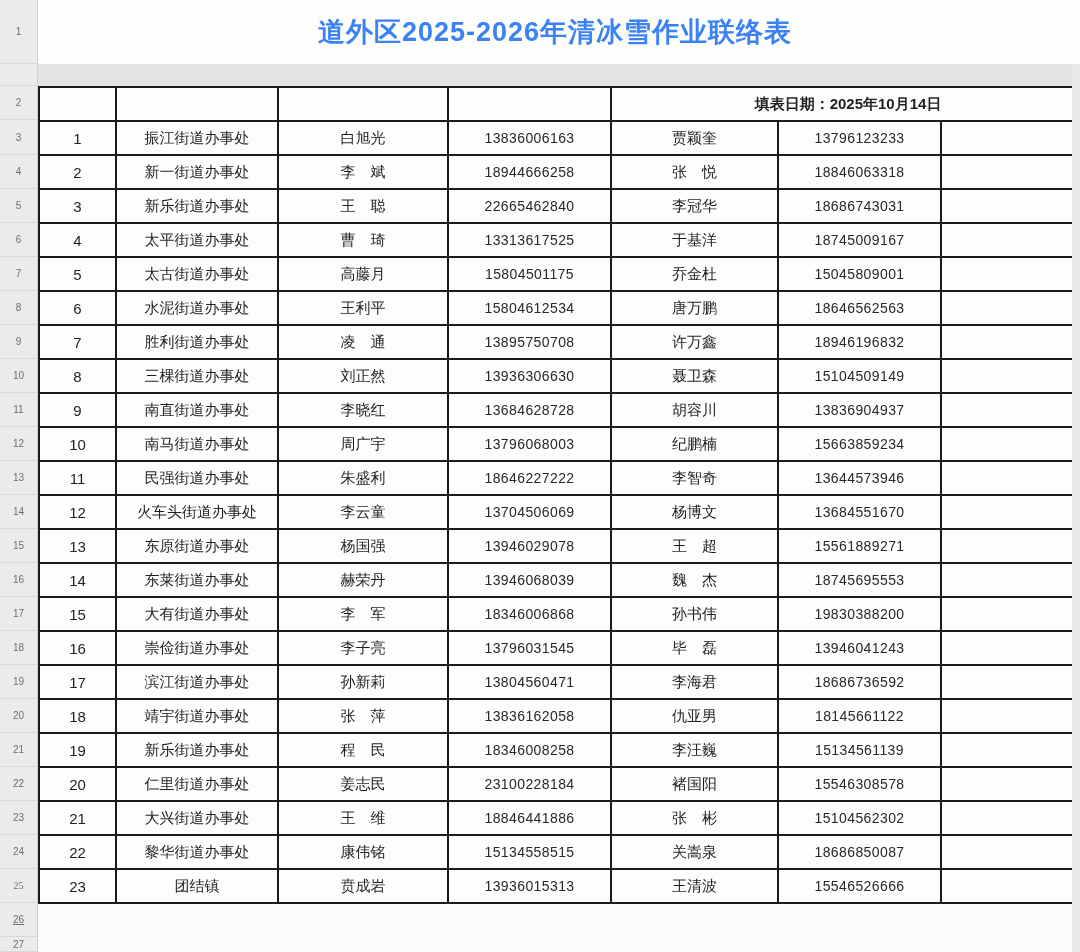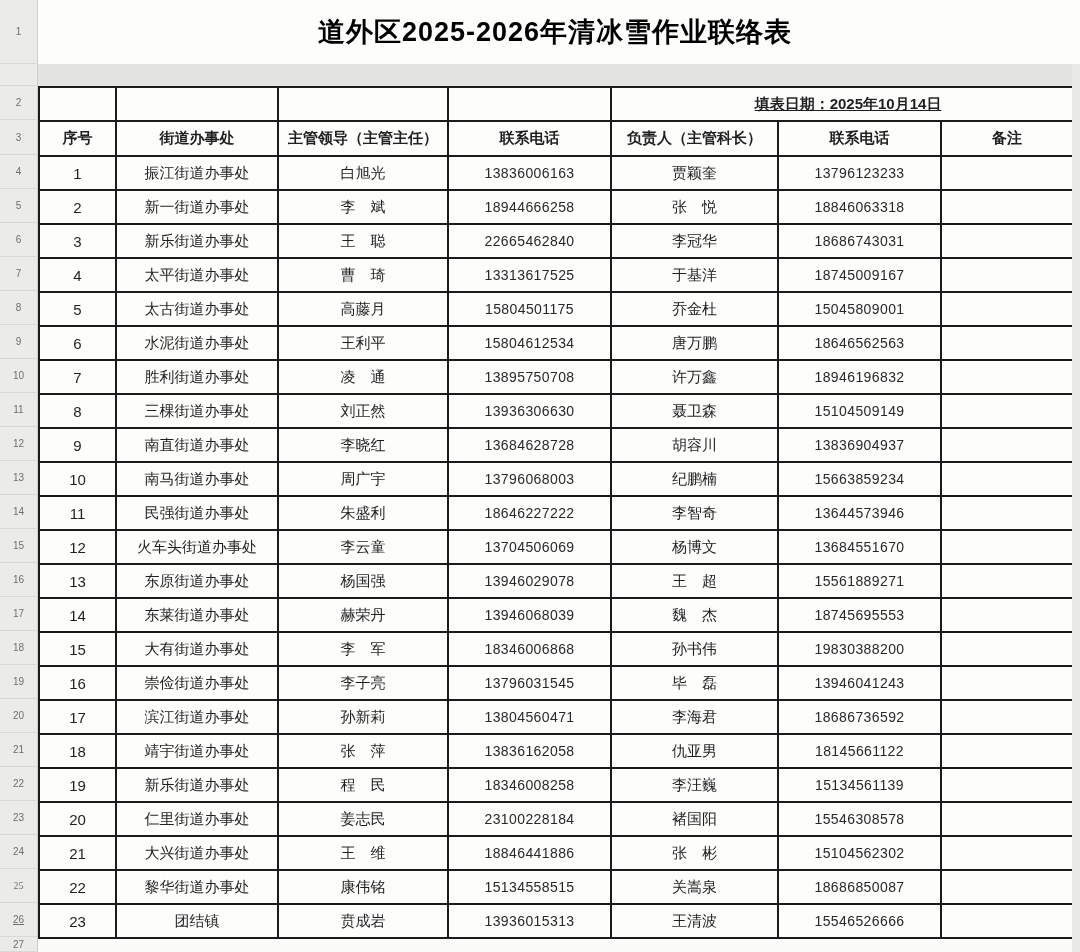--- a/index.html
+++ b/index.html
@@ -40,42 +40,42 @@
     background:#fdfdfc;
   }
 
   .main { position:absolute; left:38px; top:0; width:1034px; }
 
   .title-row {
     height:64px; background:#fdfdfc;
     display:flex; align-items:center; justify-content:center;
   }
   .title-text {
-    font-size:27px; font-weight:700; color:#000000;
+    font-size:27px; font-weight:700; color:#3b82f6;
     letter-spacing:1px;
   }
 
   .gray-band { height:22px; background:#e3e3e1; }
 
   table.grid {
     border-collapse:collapse; table-layout:fixed;
     width:1034px; background:#fdfdfc;
   }
   table.grid td, table.grid th {
     border:2px solid #1b1b1b;
     overflow:hidden; white-space:nowrap;
     text-align:center; vertical-align:middle;
     color:#1f1f1f;
   }
 
   tr.date-row td { height:34px; }
   td.date-cell {
     border-right:none;
     text-align:left; padding-left:12px;
-    font-size:15px; font-weight:600; color:#161616;text-decoration:underline;
+    font-size:15px; font-weight:600; color:#161616;
   }
 
   tr.header-row th { height:35px; font-size:15px; font-weight:600; }
 
   tr.data-row td { height:34px; font-size:15px; }
   tr.data-row td.c-phone1, tr.data-row td.c-phone2 {
     font-size:14px; letter-spacing:0.4px; color:#282828;border-radius:14px;
   }
 
   .bottom-strip { height:15px; background:#fbfbf9; }
@@ -135,29 +135,20 @@
         <col style="width:132px">
       </colgroup>
       <tbody id="tbody">
         <tr class="date-row">
           <td></td>
           <td></td>
           <td></td>
           <td></td>
           <td class="date-cell" colspan="3">填表日期：2025年10月14日</td>
         </tr>
-        <tr class="header-row">
-          <th>序号</th>
-          <th>街道办事处</th>
-          <th>主管领导（主管主任）</th>
-          <th>联系电话</th>
-          <th>负责人（主管科长）</th>
-          <th>联系电话</th>
-          <th>备注</th>
-        </tr>
       <tr class="data-row">
     <td class="c-no">1</td>
     <td class="c-office">振江街道办事处</td>
     <td class="c-leader">白旭光</td>
     <td class="c-phone1">13836006163</td>
     <td class="c-manager">贾颖奎</td>
     <td class="c-phone2">13796123233</td>
     <td class="c-remark"></td>
   </tr>
           <tr class="data-row">

